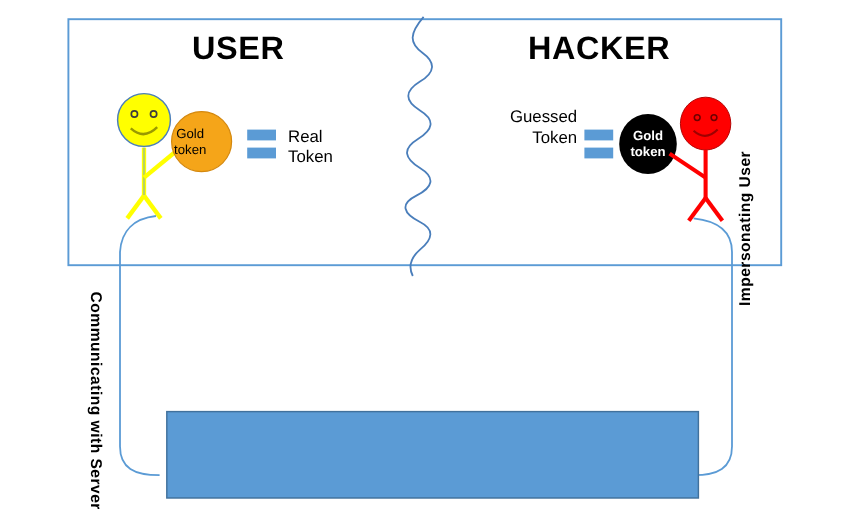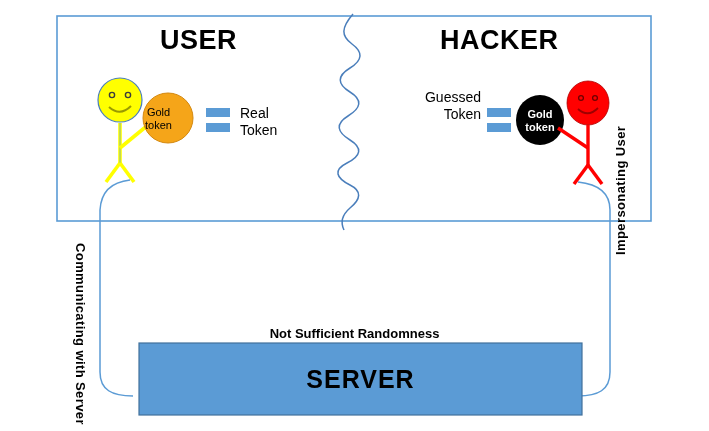--- a/index.html
+++ b/index.html
@@ -169,17 +169,15 @@
 
   <div class="txt legend-label" style="left:415px; top:89px; width:66px; text-align:right;">
     <div>Guessed</div>
     <div>Token</div>
   </div>
 
   <div class="txt vert-label vert-down" style="left:88px; top:243px; width:140px; text-align:left;">Communicating with Server</div>
 
   <div class="txt vert-label vert-up" style="left:628px; top:240px; width:150px; text-align:left;">Impersonating User</div>
 
-  <div class="txt server-caption" style="left:0px; top:326px; width:709px; text-align:center;">Not Sufficient Randomness</div>
 
-  <div class="txt server-text" style="left:139px; top:365px; width:443px; text-align:center;">SERVER</div>
 
 </div>
 
 </body></html>

